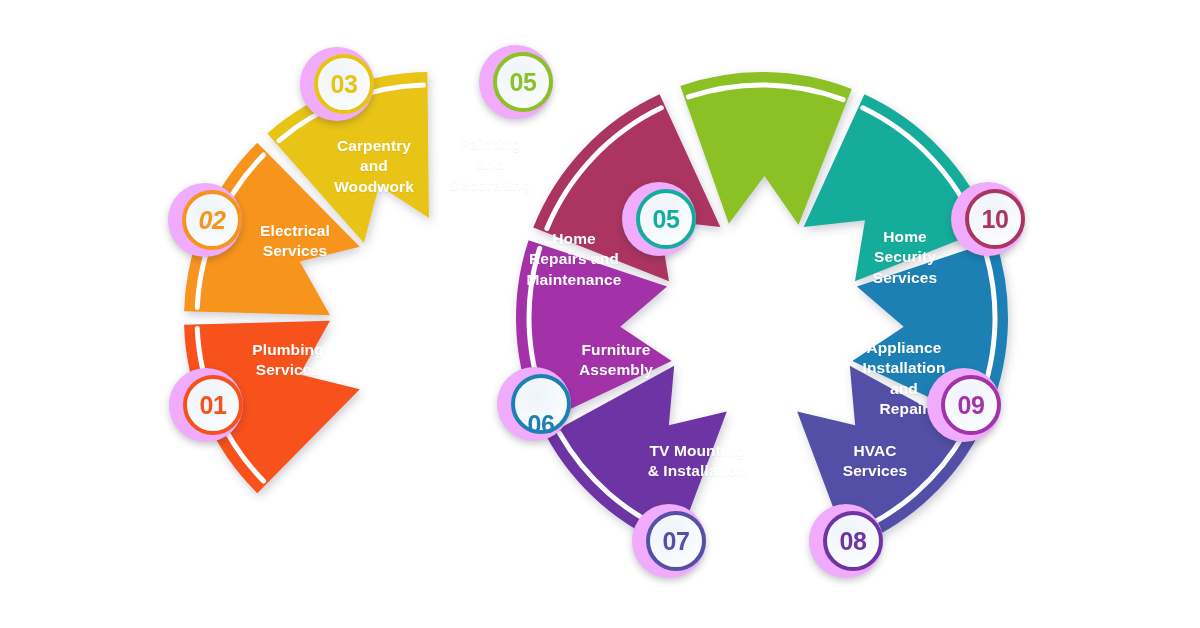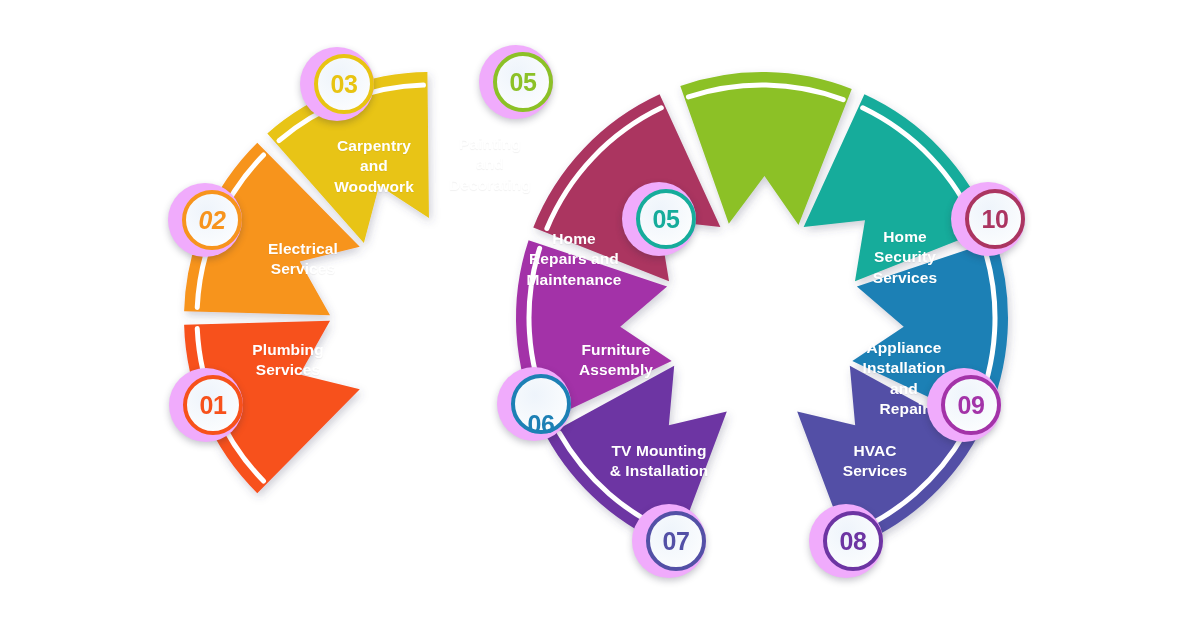--- a/index.html
+++ b/index.html
@@ -144,34 +144,34 @@
         <path d="M 964.59 433.09 A 233 233 0 0 1 847.77 534.64" fill="none" stroke="#ffffff" stroke-width="5" stroke-linecap="round"></path>
         <path d="M 676.23 534.64 A 233 233 0 0 1 559.41 433.09" fill="none" stroke="#ffffff" stroke-width="5" stroke-linecap="round"></path>
         <path d="M 549.81 414.25 A 233 233 0 0 1 539.66 248.32" fill="none" stroke="#ffffff" stroke-width="5" stroke-linecap="round"></path>
         <path d="M 546.89 228.46 A 233 233 0 0 1 661.32 107.87" fill="none" stroke="#ffffff" stroke-width="5" stroke-linecap="round"></path>
       </g>
   </svg>
 
   <div id="label-layer">
       <div class="seg-label" style="left: 288px; top: 360px;">Plumbing
 Services</div>
-      <div class="seg-label" style="left: 295px; top: 259px; margin-left: 8px;">Electrical
+      <div class="seg-label" style="left: 295px; top: 241px;">Electrical
 Services</div>
       <div class="seg-label" style="left: 374px; top: 167px;">Carpentry
 and
 Woodwork</div>
       <div class="seg-label" style="left: 490px; top: 165px;">Painting
 and
 Decorating</div>
       <div class="seg-label" style="left: 574px; top: 260px;">Home
 Repairs and
 Maintenance</div>
       <div class="seg-label" style="left: 616px; top: 360px;">Furniture
 Assembly</div>
-      <div class="seg-label" style="left: 659px; top: 461px;">TV Mounting
+      <div class="seg-label" style="left: 697px; top: 461px;">TV Mounting
 &amp; Installation</div>
       <div class="seg-label" style="left: 827px; top: 461px; margin-left: 48px;">HVAC
 Services</div>
       <div class="seg-label" style="left: 904px; top: 379px;">Appliance
 Installation
 and
 Repair</div>
       <div class="seg-label" style="left: 905px; top: 258px;">Home
 Security
 Services</div>

